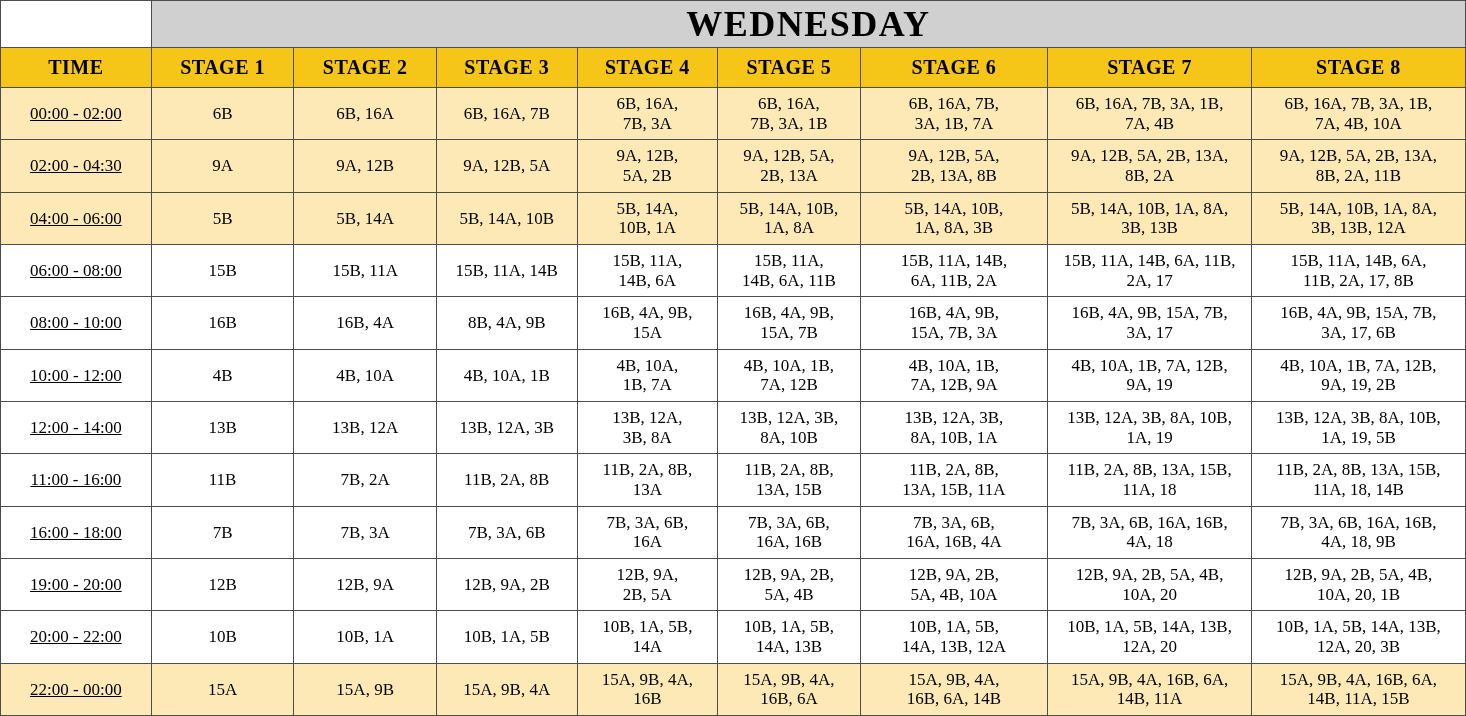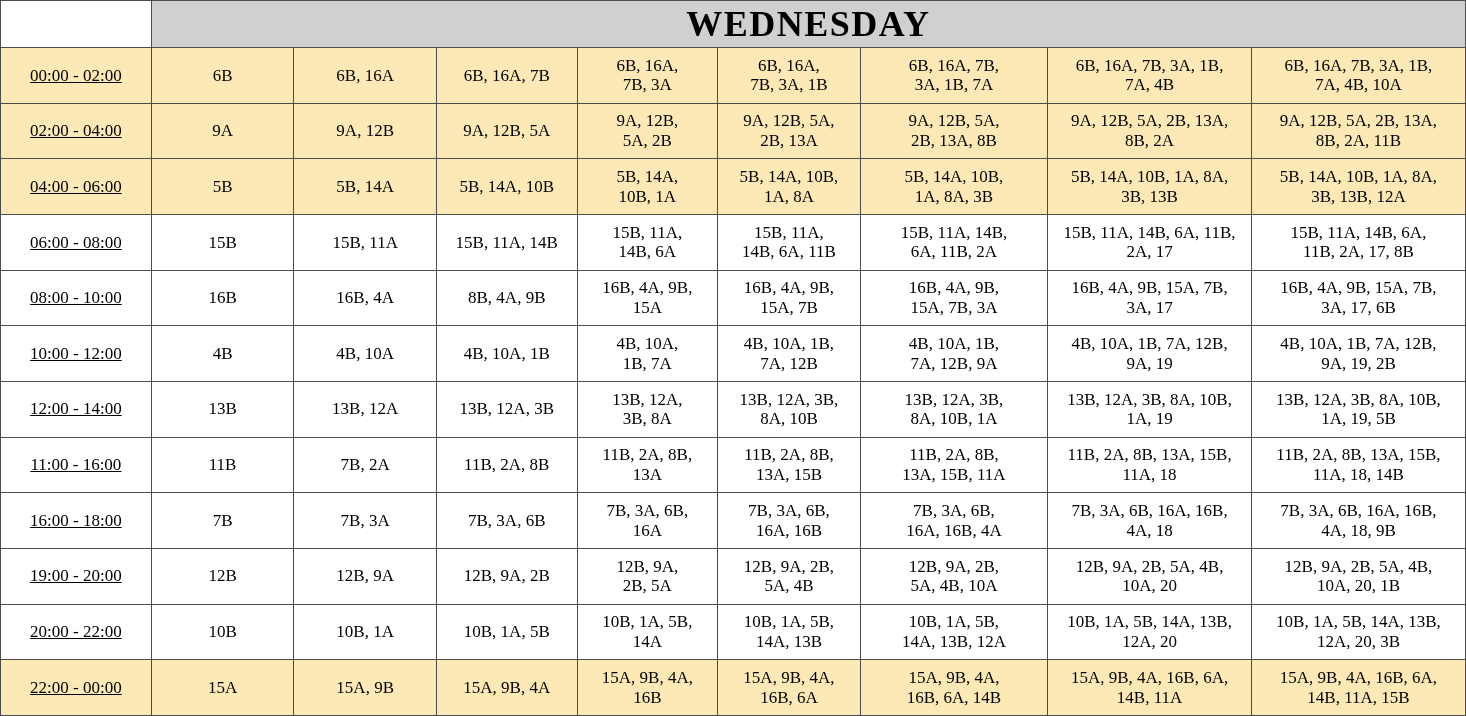--- a/index.html
+++ b/index.html
@@ -101,35 +101,46 @@
       <col class="c-s5">
       <col class="c-s6">
       <col class="c-s7">
       <col class="c-s8">
     </colgroup>
     <thead>
       <tr>
         <td class="title-pad"></td>
         <td class="title-cell" colspan="8">WEDNESDAY</td>
       </tr>
+      <tr class="header-row">
+        <th>TIME</th>
+        <th>STAGE 1</th>
+        <th>STAGE 2</th>
+        <th>STAGE 3</th>
+        <th>STAGE 4</th>
+        <th>STAGE 5</th>
+        <th>STAGE 6</th>
+        <th>STAGE 7</th>
+        <th>STAGE 8</th>
+      </tr>
     </thead>
     <tbody>
         <tr class="body-row tint">
           <td class="time-col">00:00 - 02:00</td>
           <td>6B</td>
           <td>6B, 16A</td>
           <td>6B, 16A, 7B</td>
           <td>6B, 16A,<br>7B, 3A</td>
           <td>6B, 16A,<br>7B, 3A, 1B</td>
           <td>6B, 16A, 7B,<br>3A, 1B, 7A</td>
           <td>6B, 16A, 7B, 3A, 1B,<br>7A, 4B</td>
           <td>6B, 16A, 7B, 3A, 1B,<br>7A, 4B, 10A</td>
         </tr>
         <tr class="body-row tint">
-          <td class="time-col">02:00 - 04:00</td>
+          <td class="time-col">02:00 - 04:30</td>
           <td>9A</td>
           <td>9A, 12B</td>
           <td>9A, 12B, 5A</td>
           <td>9A, 12B,<br>5A, 2B</td>
           <td>9A, 12B, 5A,<br>2B, 13A</td>
           <td>9A, 12B, 5A,<br>2B, 13A, 8B</td>
           <td>9A, 12B, 5A, 2B, 13A,<br>8B, 2A</td>
           <td>9A, 12B, 5A, 2B, 13A,<br>8B, 2A, 11B</td>
         </tr>
         <tr class="body-row tint">

